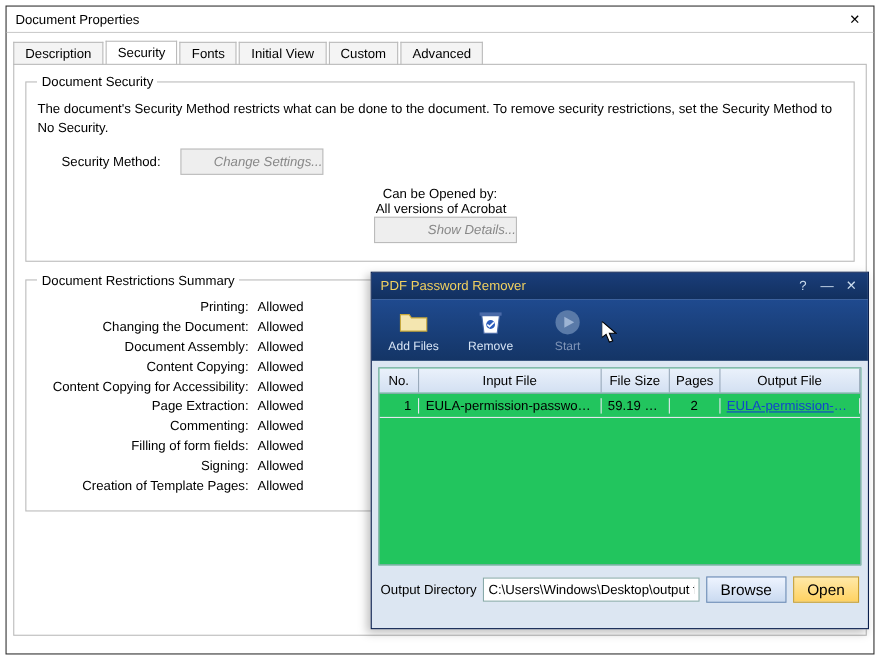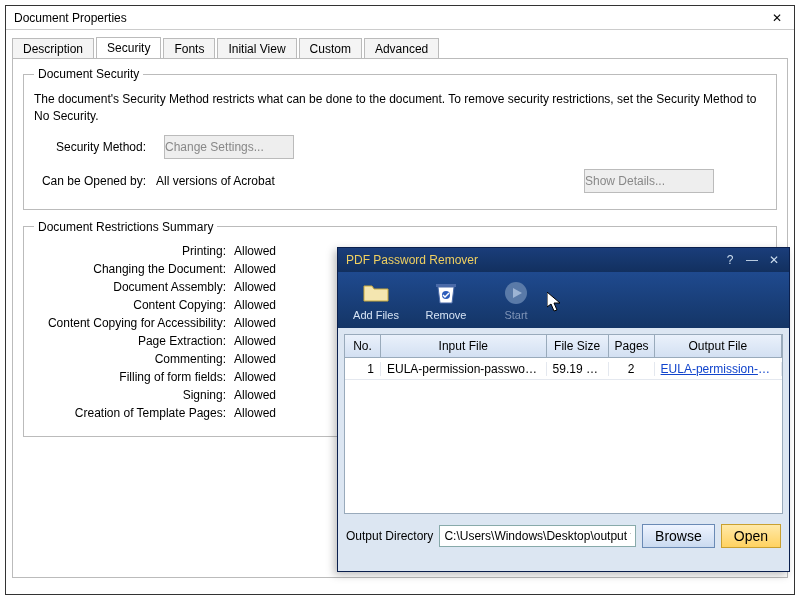--- a/index.html
+++ b/index.html
@@ -18,21 +18,21 @@
   .tabpanel { border: 1px solid #bbb; margin: 0 6px 6px 6px; height: 520px; padding: 8px 10px; position: relative; }
 
   fieldset { border: 1px solid #bbb; margin: 0 0 10px 0; padding: 6px 10px 12px 10px; }
   legend { font-size: 12px; padding: 0 4px; }
 
   .sec-desc { font-size: 12px; margin: 4px 0 10px 0; line-height: 1.4; }
   .row { display: flex; align-items: center; margin: 4px 0; }
   .lbl { width: 120px; text-align: right; padding-right: 8px; font-size: 12px; }
   .select { flex: 1; max-width: 420px; height: 22px; border: 1px solid #888; background: #fff; display: flex; align-items: center; padding: 0 4px; justify-content: space-between; }
   .select .dd { width: 16px; height: 16px; border-left: 1px solid #aaa; text-align: center; font-size: 10px; color: #555; line-height:16px; }
-  .btn-dis { width: 130px; height: 24px; border: 1px solid #bbb; background: #eee; color: #888; font-size: 12px; margin-left: 10px; text-align:left; line-height:22px;}
+  .btn-dis { width: 130px; height: 24px; border: 1px solid #bbb; background: #eee; color: #888; font-size: 12px; margin-left: 10px; text-align:right; line-height:22px;font-style:italic;}
   .openby-val { font-size: 12px; padding-left: 2px; }
 
   .restrictions { margin-top: 10px; }
   .rest-row { display: flex; margin: 4px 0; }
   .rest-label { width: 200px; text-align: right; padding-right: 8px; }
   .rest-val { }
 
   .helpbar { position: absolute; left: 10px; bottom: 8px; }
   .help-btn { width: 110px; height: 24px; border: 1px solid #888; background: #eee; text-align:center; line-height:22px; }
 
@@ -40,21 +40,21 @@
   .pdfwin { position: absolute; left: 337px; top: 247px; width: 453px; height: 325px; border: 1px solid #0a1f4d; background: #dce6f2; box-shadow: -3px 3px 8px rgba(0,0,0,0.25); }
   .pdf-title { height: 24px; background: linear-gradient(#1a3d7a,#12305f); color: #f0d060; display:flex; align-items:center; padding: 0 8px; font-size: 12px; }
   .pdf-title .t { flex:1; }
   .pdf-title .ctl { color: #cde; margin-left: 8px; width: 14px; text-align:center; cursor:default; }
 
   .pdf-toolbar { height: 56px; background: linear-gradient(#1f4a8f,#143566); display:flex; align-items:center; padding: 0 10px; gap: 14px; }
   .tool { width: 56px; text-align:center; color: #d7e4f5; font-size: 11px; }
   .tool .iconwrap { width: 28px; height: 28px; margin: 0 auto 2px auto; display:flex; align-items:center; justify-content:center; }
   .tool.disabled { color: #7f94b7; }
 
-  .grid-area { background: #ffffff; margin: 6px; height: 180px; border: 1px solid #9ab; display:flex; flex-direction:column; }
+  .grid-area { background: #22c55e; margin: 6px; height: 180px; border: 1px solid #9ab; display:flex; flex-direction:column; }
   .grid-head { display:flex; background: linear-gradient(#eaf1fb,#d3e0f2); border-bottom:1px solid #9ab; font-size:12px; }
   .gh { padding: 4px 6px; border-right:1px solid #9ab; text-align:center; }
   .gh.no { width: 36px; }
   .gh.in { flex: 1.6; }
   .gh.sz { width: 62px; }
   .gh.pg { width: 46px; }
   .gh.out { flex: 1.2; }
   .grid-body { flex:1; overflow:hidden; }
   .grow { display:flex; border-bottom:1px solid #e4e8ef; font-size:12px; height:22px; align-items:center; }
   .gc { padding: 0 6px; border-right:1px solid #e4e8ef; white-space:nowrap; overflow:hidden; text-overflow:ellipsis; }
@@ -93,21 +93,21 @@
   <div class="tabpanel">
     <fieldset>
       <legend>Document Security</legend>
       <div class="sec-desc">The document's Security Method restricts what can be done to the document. To remove security restrictions, set the Security Method to No Security.</div>
 
       <div class="row">
         <div class="lbl">Security Method:</div>
         <div class="btn-dis">Change Settings...</div>
       </div>
 
-      <div class="row" style="margin-top:10px;">
+      <div class="row" style="margin-top:10px;flex-direction:column;">
         <div class="lbl">Can be Opened by:</div>
         <div class="openby-val" style="flex:1;max-width:420px">All versions of Acrobat</div>
         <div class="btn-dis">Show Details...</div>
       </div>
     </fieldset>
 
     <fieldset class="restrictions">
       <legend>Document Restrictions Summary</legend>
       <div id="rest-list">
           <div class="rest-row">

